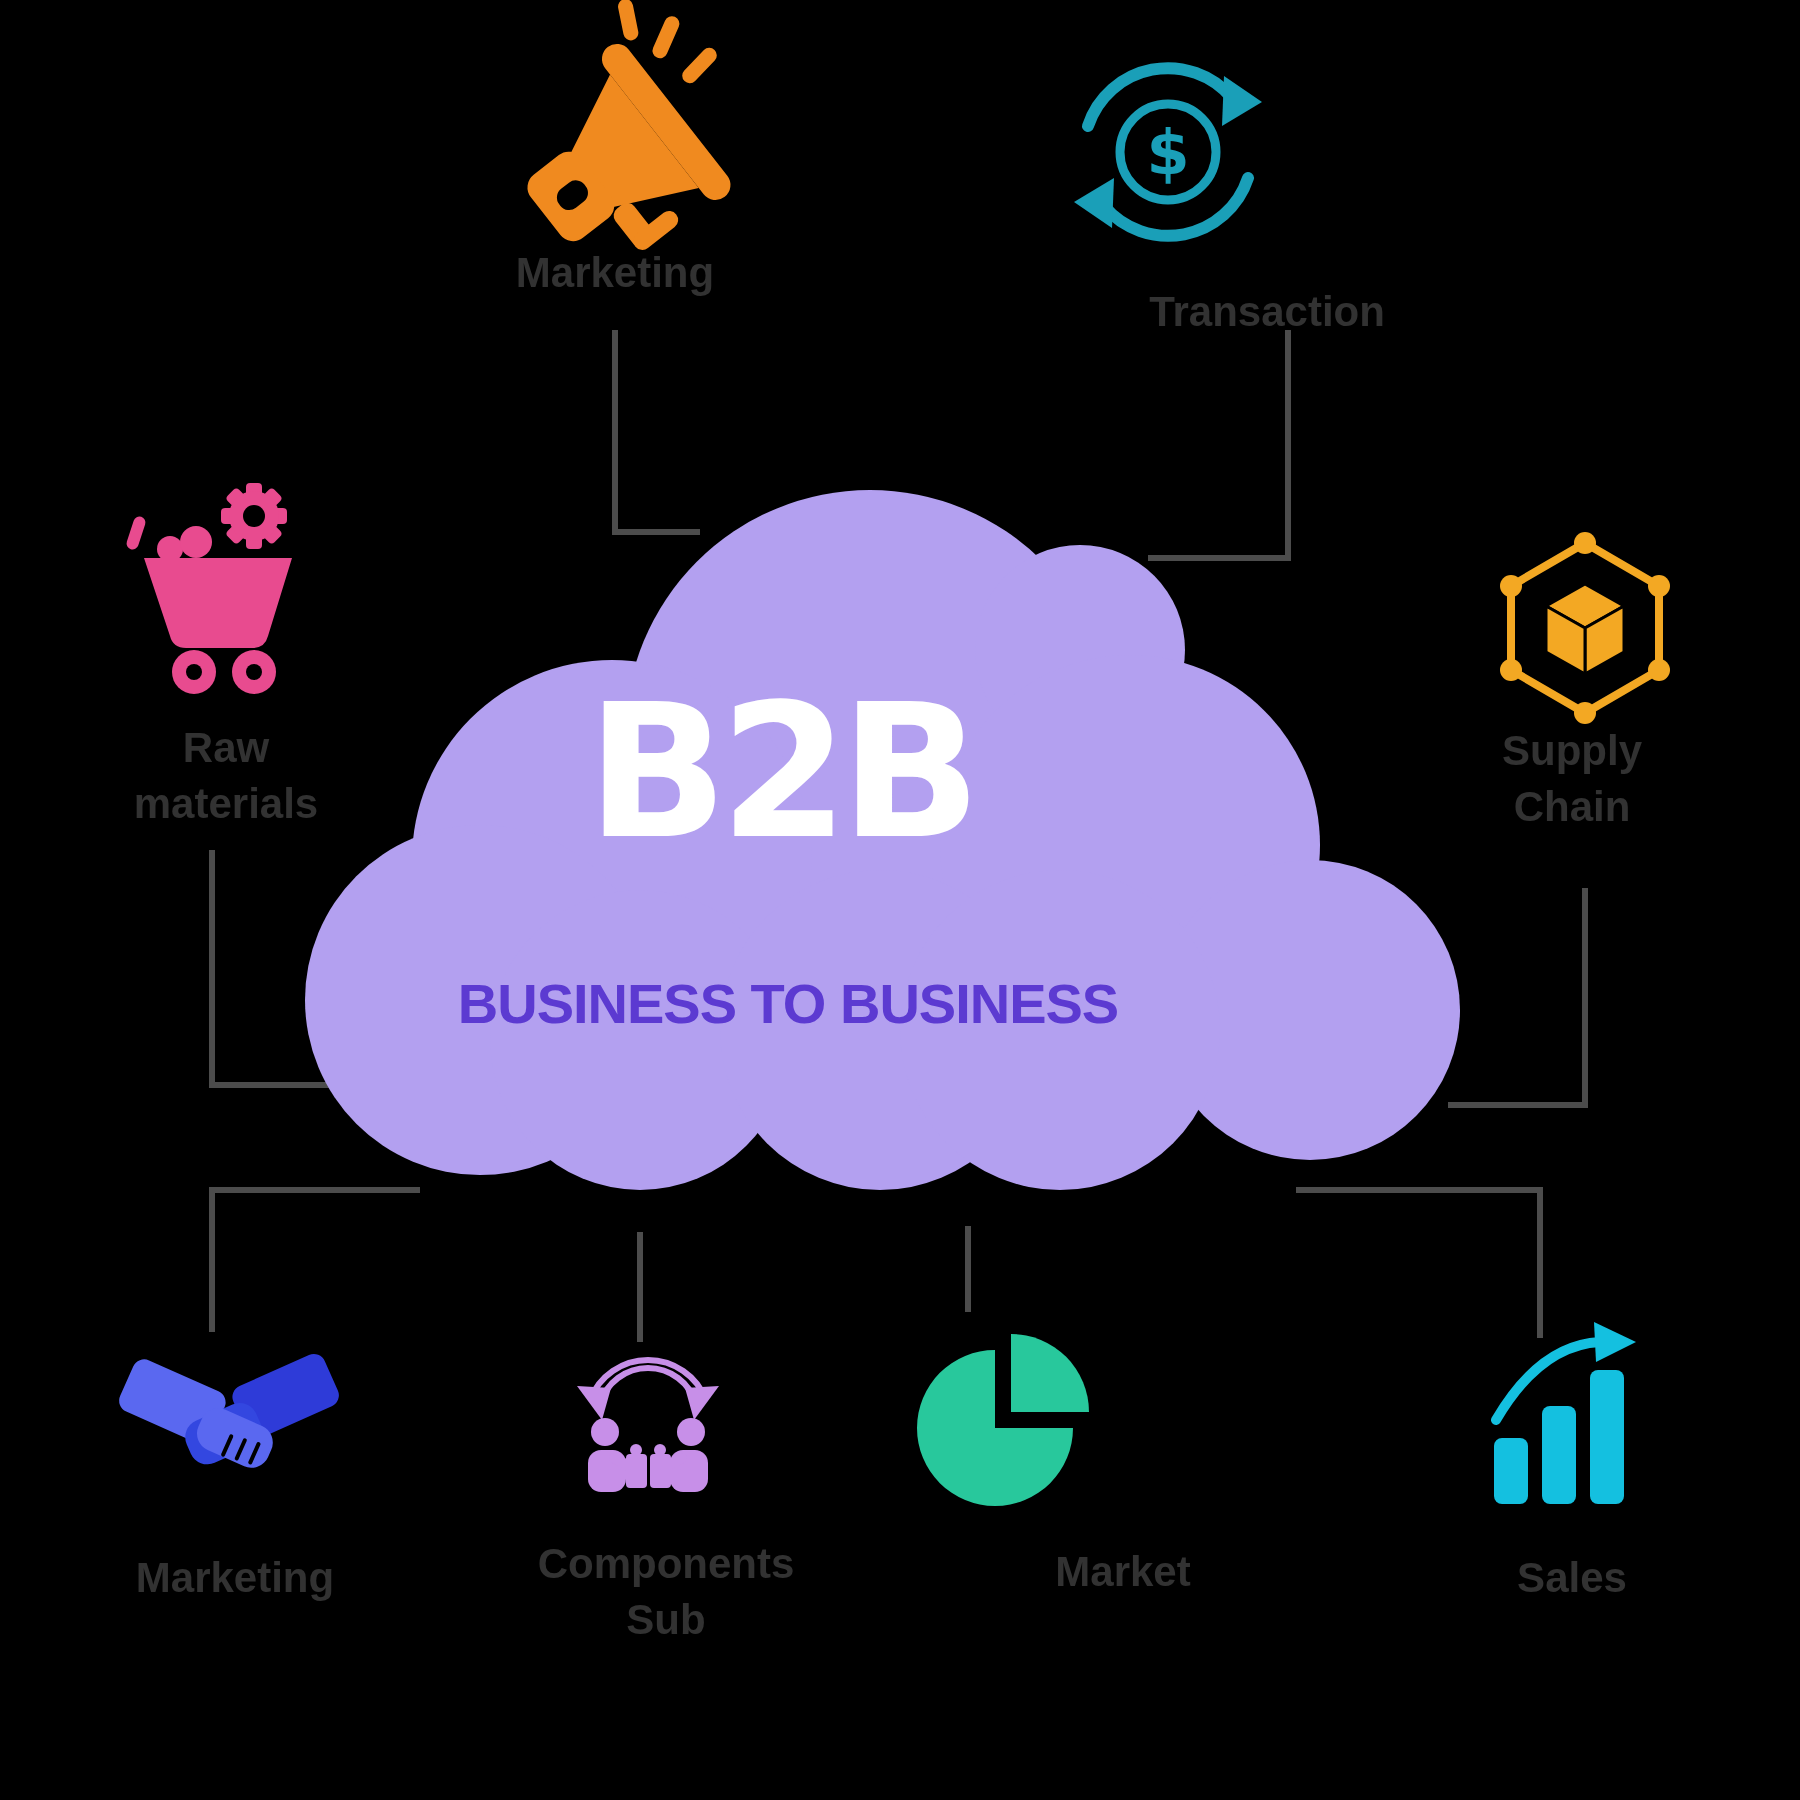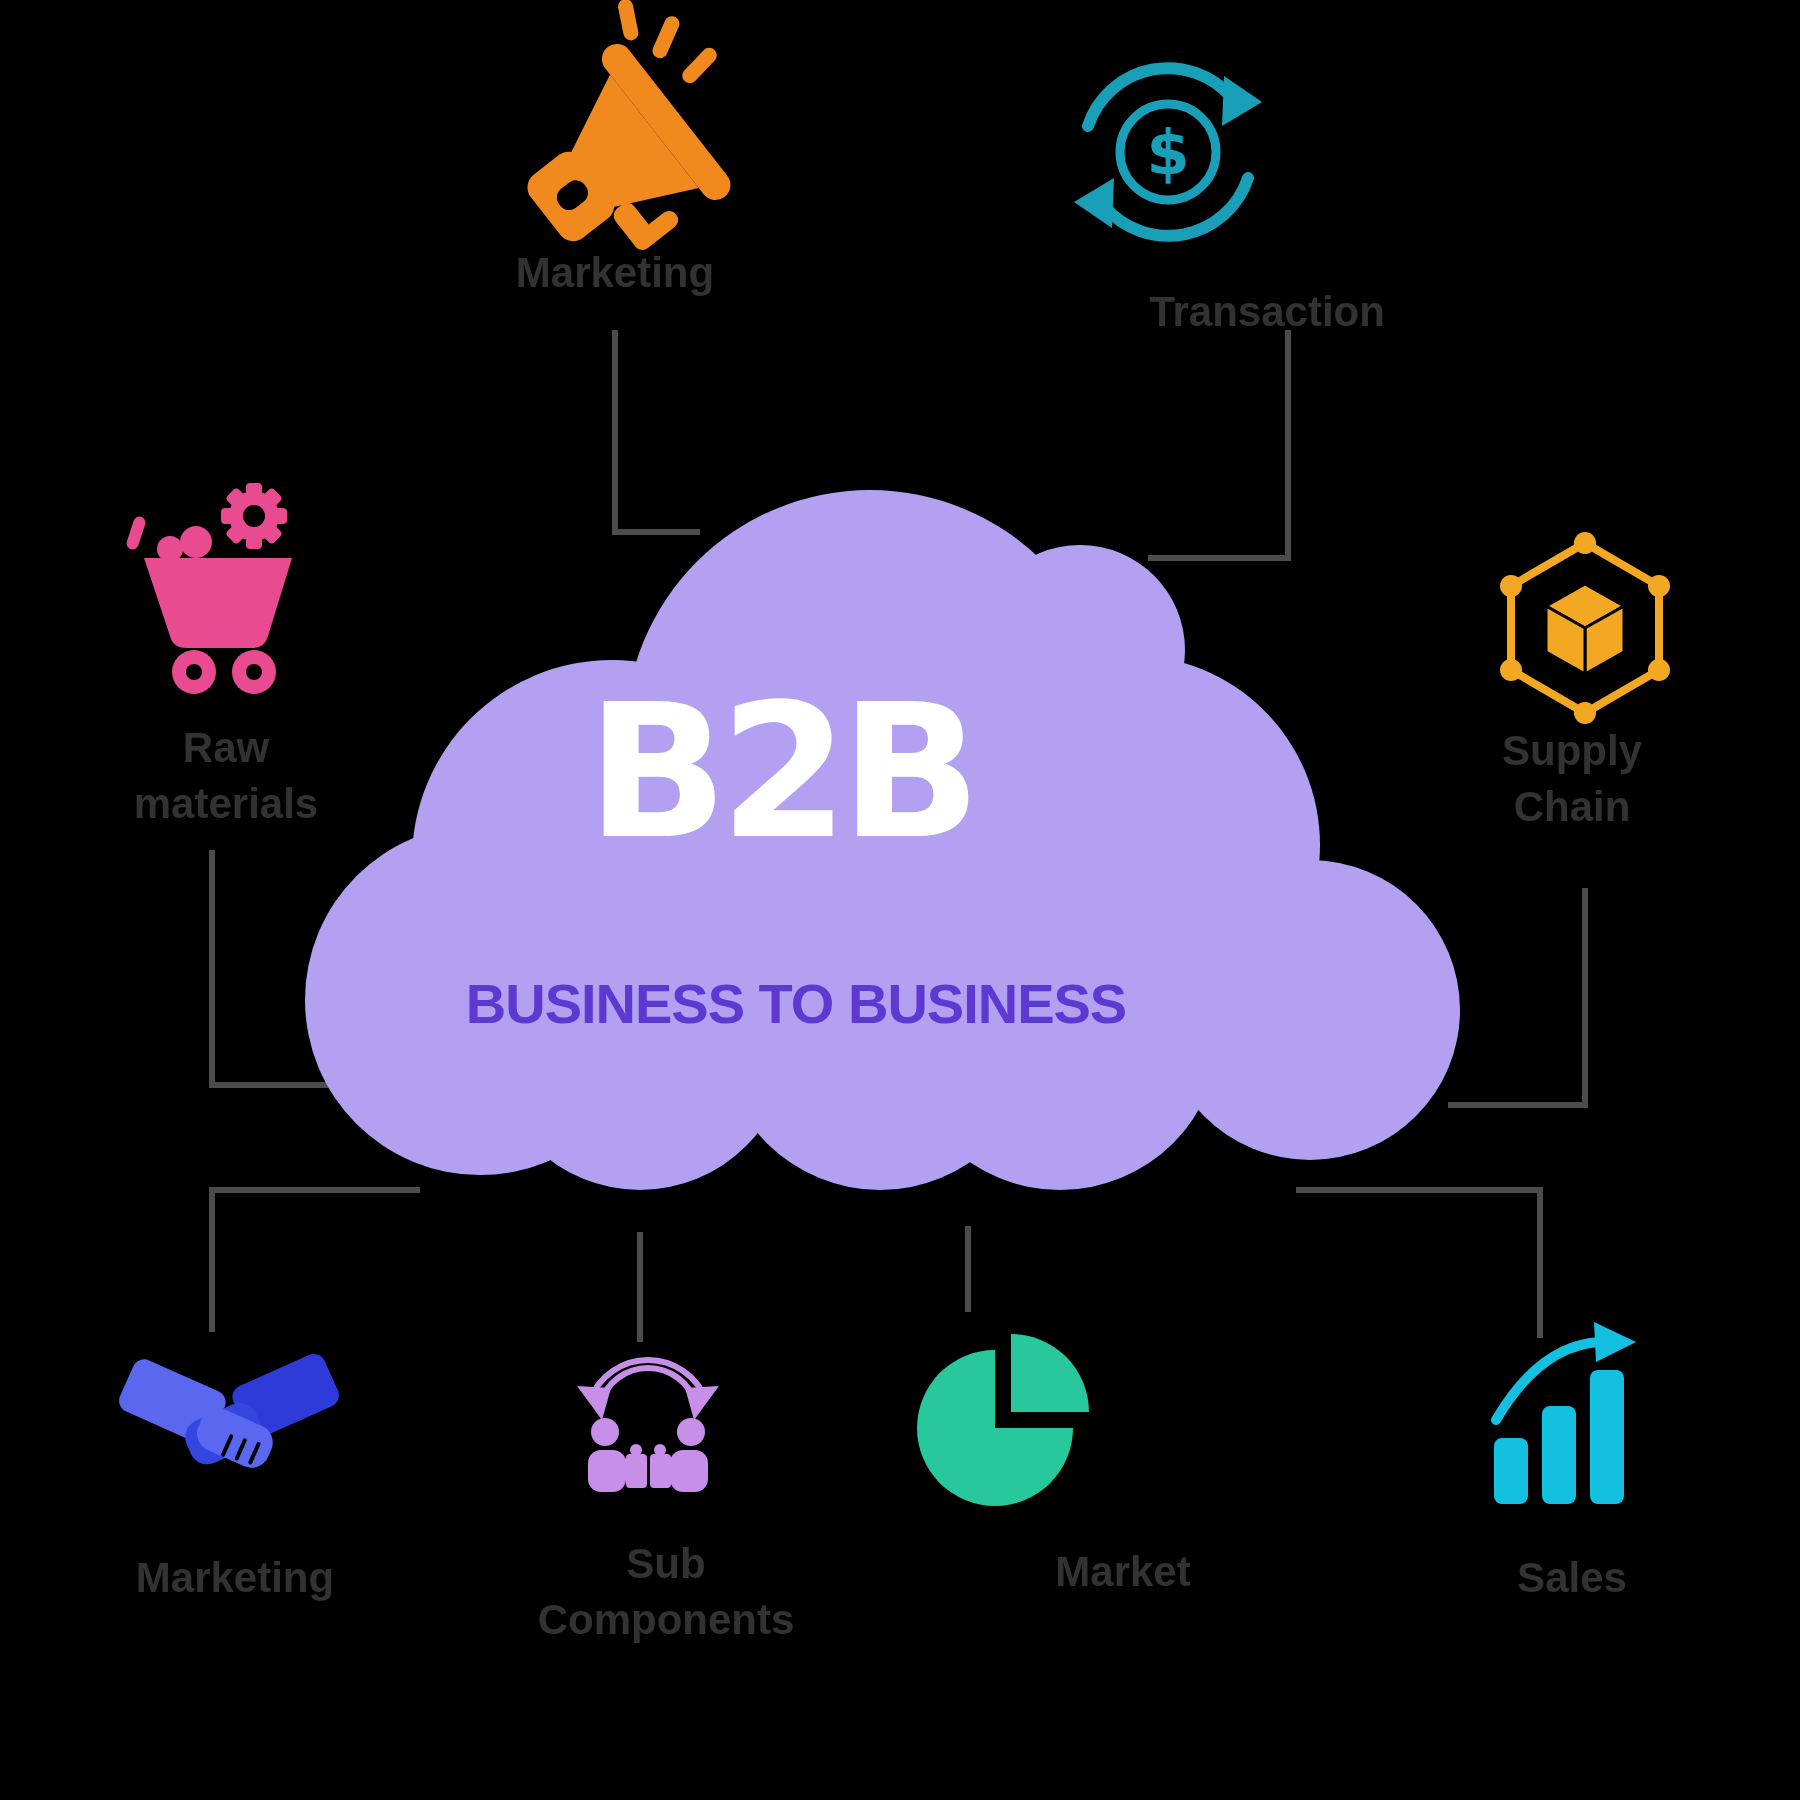--- a/index.html
+++ b/index.html
@@ -149,40 +149,40 @@
     <g fill="#14c0e0">
       <path d="M 1496,1420 Q 1540,1345 1600,1342" stroke="#14c0e0" stroke-width="10" fill="none" stroke-linecap="round"></path>
       <polygon points="1594,1322 1636,1342 1596,1362"></polygon>
       <rect x="1494" y="1438" width="34" height="66" rx="8"></rect>
       <rect x="1542" y="1406" width="34" height="98" rx="8"></rect>
       <rect x="1590" y="1370" width="34" height="134" rx="8"></rect>
     </g>
   </svg>
 
   <div class="b2b-title" style="left:780px; top:772px;">B2B</div>
-  <div class="b2b-subtitle" style="left:788px; top:1003px;margin-left:8px;">BUSINESS TO BUSINESS</div>
+  <div class="b2b-subtitle" style="left:788px; top:1003px;">BUSINESS TO BUSINESS</div>
 
   <div class="label" style="left:615px; top:273px;">Marketing</div>
 
   <div class="label" style="left:1267px; top:312px;">Transaction</div>
 
   <div class="label" style="left:1572px; top:779px;">
     <div>Supply</div>
     <div>Chain</div>
   </div>
 
   <div class="label" style="left:226px; top:776px;">
     <div>Raw</div>
     <div>materials</div>
   </div>
 
   <div class="label" style="left:235px; top:1578px;">Marketing</div>
 
   <div class="label" style="left:666px; top:1592px;">
+    <div>Components</div>
     <div>Sub</div>
-    <div>Components</div>
   </div>
 
   <div class="label" style="left:1123px; top:1572px;">Market</div>
 
   <div class="label" style="left:1572px; top:1578px;">Sales</div>
 
 </div>
 
 </body></html>

